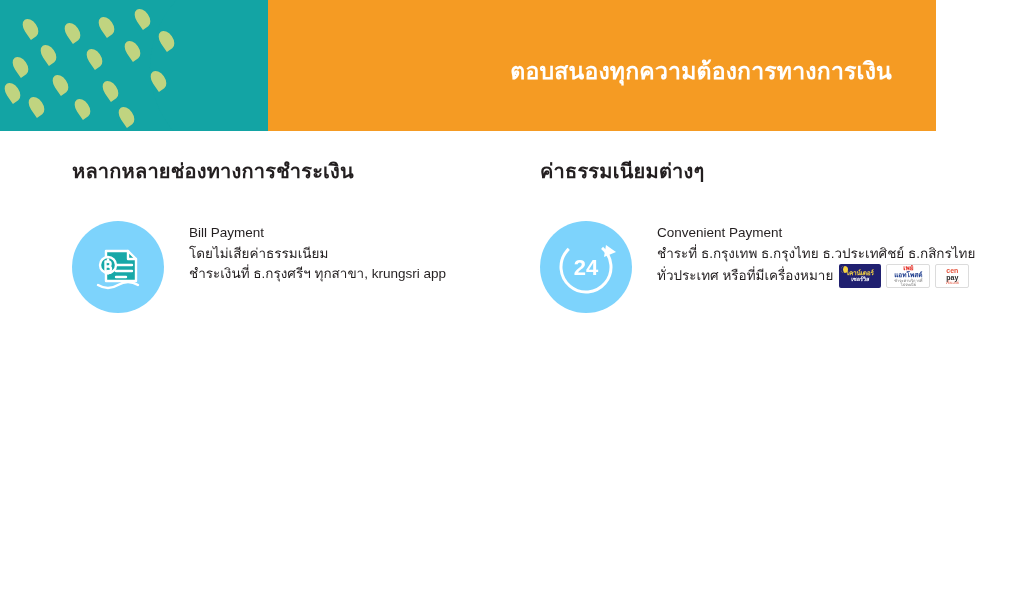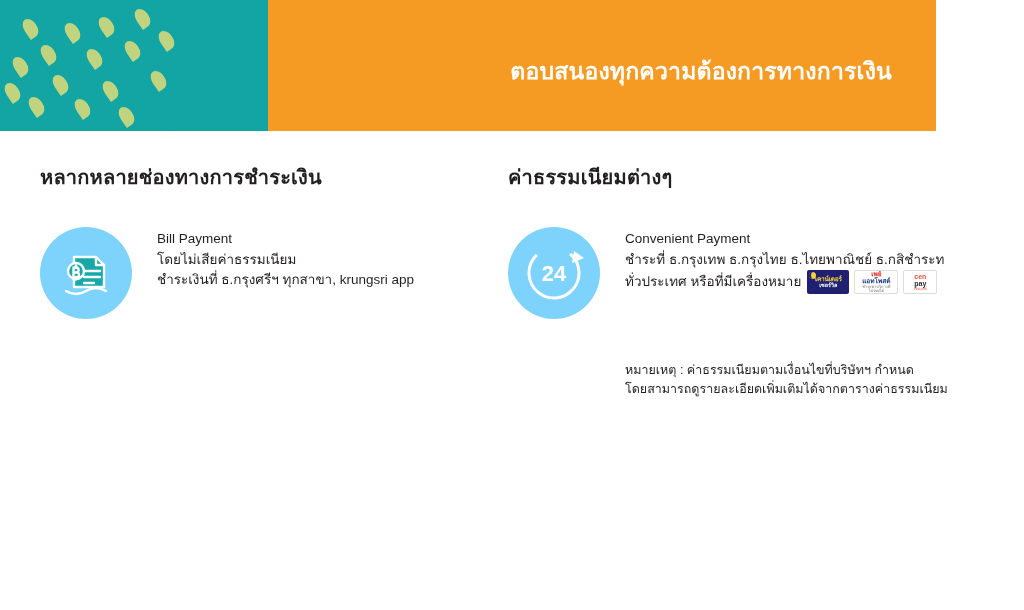--- a/index.html
+++ b/index.html
@@ -63,21 +63,22 @@
 
   
   .content {
     position: relative;
     width: 1024px;
     height: 479px;
     background: #ffffff;
   }
   .col {
     position: absolute;
-    top: 30px;
+    top: 24px;
+    margin-left: 32px;
   }
   .col-left  { left: 40px;  width: 440px; }
   .col-right { left: 508px; width: 470px; }
 
   .section-title {
     font-size: 20px;
     font-weight: bold;
     color: #231F20;
     margin: 0 0 34px 0;
     letter-spacing: .2px;
@@ -239,21 +240,21 @@
     <div class="item">
       <div class="badge">
         <svg width="92" height="92" viewBox="0 0 92 92" aria-hidden="true">
           <circle cx="46" cy="46" r="25" fill="none" stroke="#ffffff" stroke-width="3" stroke-dasharray="120 37" transform="rotate(-50 46 46)"></circle>
           <polygon points="66,24 76,31 64,36" fill="#ffffff"></polygon>
           <text x="46" y="54" text-anchor="middle" font-family="Liberation Sans, sans-serif" font-size="22" font-weight="bold" fill="#ffffff">24</text>
         </svg>
       </div>
       <div class="item-text">
         <div class="item-title">Convenient Payment</div>
-        <div class="item-line">ชำระที่ ธ.กรุงเทพ ธ.กรุงไทย ธ.ไทยพาณิชย์ ธ.กสิชำระท</div>
+        <div class="item-line">ชำระที่ ธ.กรุงเทพ ธ.กรุงไทย ธ.วประเทศิชย์ ธ.กสิกรไทย</div>
         <div class="item-line line-with-logos">
           <span>ทั่วประเทศ หรือที่มีเครื่องหมาย</span>
           <span class="logos">
             <span class="logo logo-counter">
               <span class="moon"></span>
               <span class="txt-th">เคาน์เตอร์</span>
               <span class="txt-en">เซอร์วิส</span>
             </span>
             <span class="logo logo-pay">
               <span class="top">เพย์</span>
@@ -263,19 +264,15 @@
             <span class="logo logo-cen">
               <span class="c1">cen</span>
               <span class="c2">pay</span>
               <span class="c3">เซ็นเพย์</span>
             </span>
           </span>
         </div>
       </div>
     </div>
 
-    <div class="note">
-      <div>หมายเหตุ : ค่าธรรมเนียมตามเงื่อนไขที่บริษัทฯ กำหนด</div>
-      <div>โดยสามารถดูรายละเอียดเพิ่มเติมได้จากตารางค่าธรรมเนียม</div>
-    </div>
   </div>
 
 </div>
 
 </body></html>

